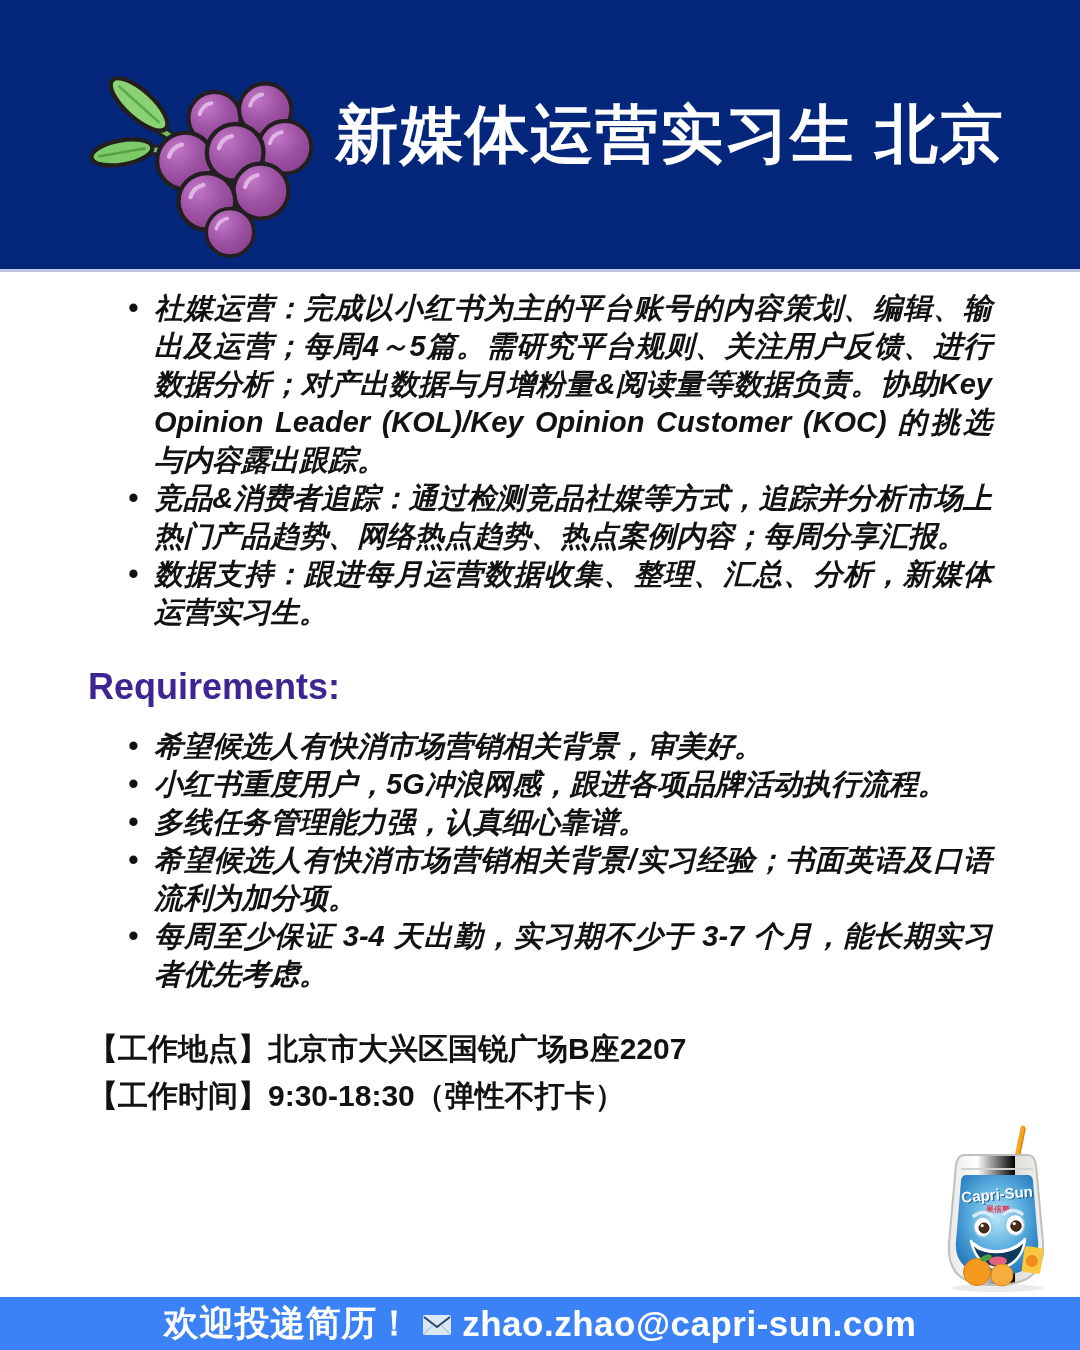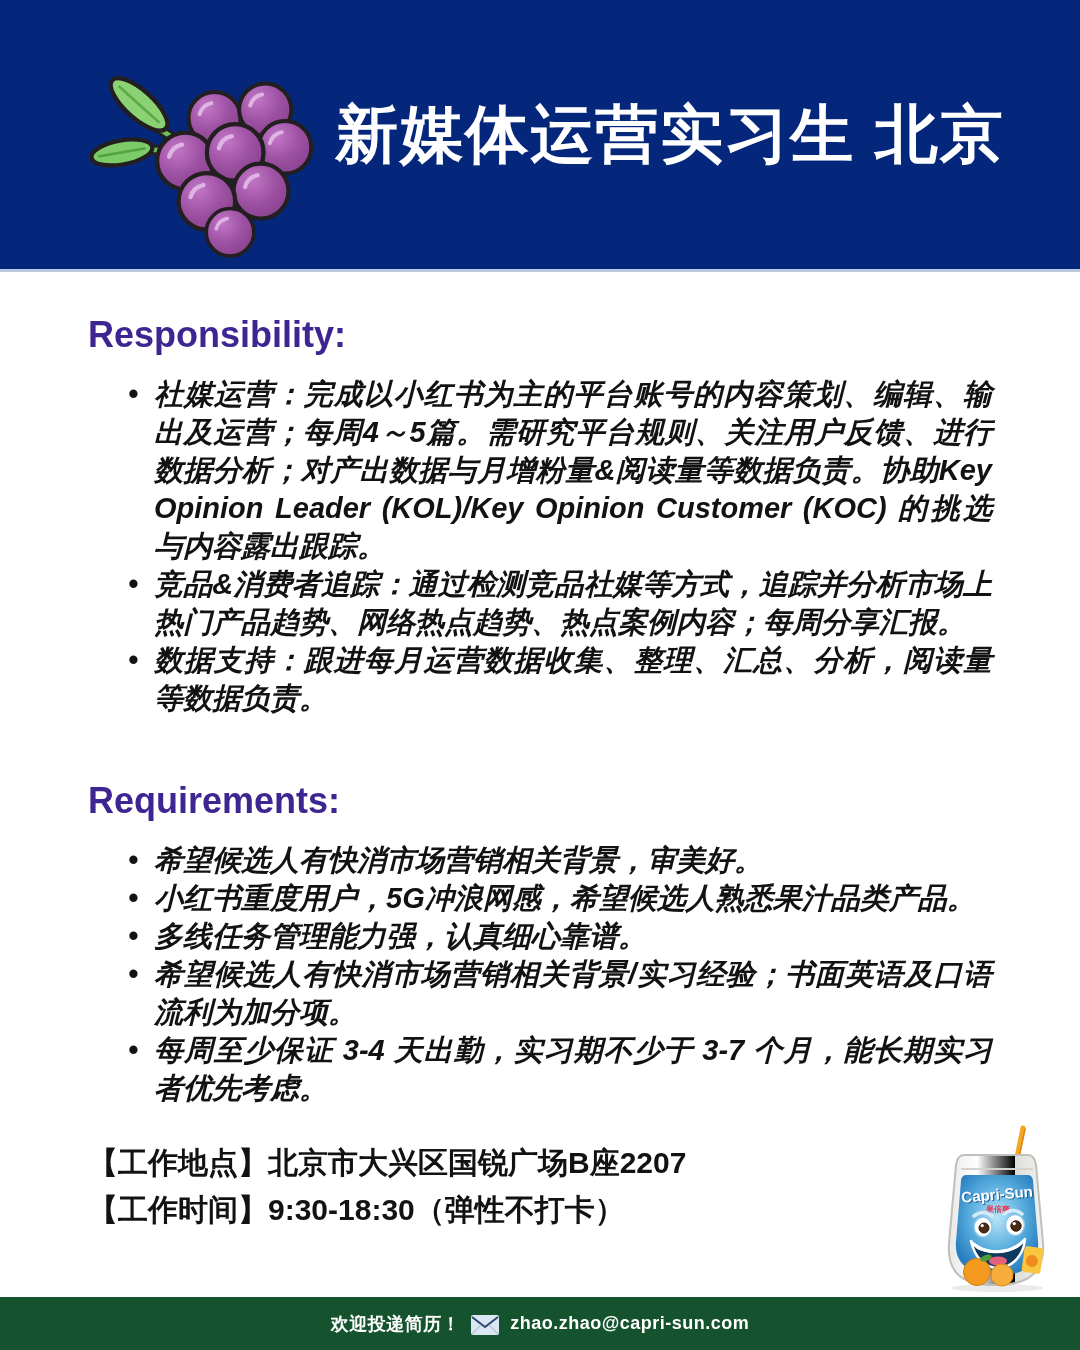--- a/index.html
+++ b/index.html
@@ -17,35 +17,35 @@
   .title{
     flex:1;margin-left:316px;text-align:center;padding-right:56px;
     color:#ffffff;font-size:63px;font-weight:bold;letter-spacing:2px;white-space:nowrap;
   }
   
   .content{padding:0 88px;}
   h2.section{
     margin:46px 0 0 0;color:#3e2692;font-size:36px;font-weight:bold;
     line-height:40px;letter-spacing:0px;
   }
-  h2.section.req{margin-top:64px;}
+  h2.section.req{margin-top:36px;}
   ul.bullets{list-style:none;margin:20px 0 0 0;padding:0 0 0 40px;}
   ul.bullets li{
     position:relative;padding-left:26px;font-size:29px;font-weight:700;
     line-height:38px;color:#121212;text-align:justify;font-style:italic;
   }
   ul.bullets li::before{
     content:"\2022";position:absolute;left:0;top:0;font-size:29px;color:#121212;
   }
   .details{margin-top:32px;font-size:30px;font-weight:700;line-height:47px;color:#121212;}
   
   .footer{
-    position:absolute;left:0;right:0;bottom:0;height:53px;background:#14532d;
+    position:absolute;left:0;right:0;bottom:0;height:53px;background:#3b82f6;
     display:flex;align-items:center;justify-content:center;gap:10px;
-    color:#ffffff;font-size:18px;font-weight:700;letter-spacing:0.5px;
+    color:#ffffff;font-size:35px;font-weight:700;letter-spacing:0.5px;
   }
   .mail{width:30px;height:22px;flex:none;margin-top:2px;}
   
   .pouch{position:absolute;right:16px;bottom:57px;width:134px;height:168px;}
 </style>
 </head>
 <body>
 
 <div class="poster">
 
@@ -84,33 +84,32 @@
       <use href="#grape" transform="translate(176,110)"></use>
       <use href="#grape" transform="translate(206,155) scale(0.97)"></use>
       <use href="#grape" transform="translate(143,167)"></use>
       <use href="#grape" transform="translate(170,203) scale(0.84)"></use>
     </svg>
     <div class="title">新媒体运营实习生 北京</div>
   </div>
 
   <div class="content">
 
-    <h2 class="section">Responsibility:</h2>
 
     <ul class="bullets">
       <li>社媒运营：完成以小红书为主的平台账号的内容策划、编辑、输出及运营；每周4～5篇。需研究平台规则、关注用户反馈、进行数据分析；对产出数据与月增粉量&amp;阅读量等数据负责。协助Key Opinion Leader (KOL)/Key Opinion Customer (KOC) 的挑选与内容露出跟踪。</li>
       <li>竞品&amp;消费者追踪：通过检测竞品社媒等方式，追踪并分析市场上热门产品趋势、网络热点趋势、热点案例内容；每周分享汇报。</li>
-      <li>数据支持：跟进每月运营数据收集、整理、汇总、分析，阅读量等数据负责。</li>
+      <li>数据支持：跟进每月运营数据收集、整理、汇总、分析，新媒体运营实习生。</li>
     </ul>
 
     <h2 class="section req">Requirements:</h2>
 
     <ul class="bullets">
       <li>希望候选人有快消市场营销相关背景，审美好。</li>
-      <li>小红书重度用户，5G冲浪网感，希望候选人熟悉果汁品类产品。</li>
+      <li>小红书重度用户，5G冲浪网感，跟进各项品牌活动执行流程。</li>
       <li>多线任务管理能力强，认真细心靠谱。</li>
       <li>希望候选人有快消市场营销相关背景/实习经验；书面英语及口语流利为加分项。</li>
       <li>每周至少保证 3-4 天出勤，实习期不少于 3-7 个月，能长期实习者优先考虑。</li>
     </ul>
 
     <div class="details">
       <div class="detail-line">【工作地点】北京市大兴区国锐广场B座2207</div>
       <div class="detail-line">【工作时间】9:30-18:30（弹性不打卡）</div>
     </div>
   </div>

